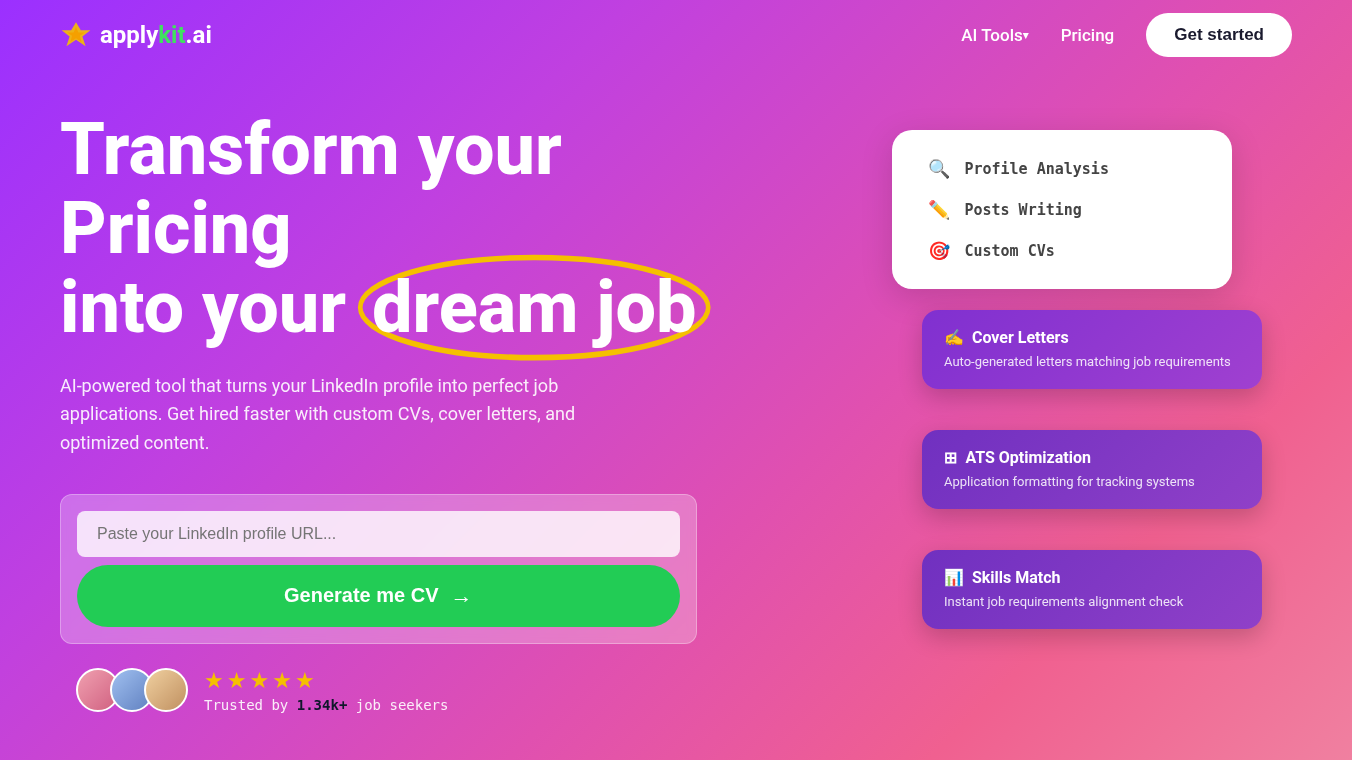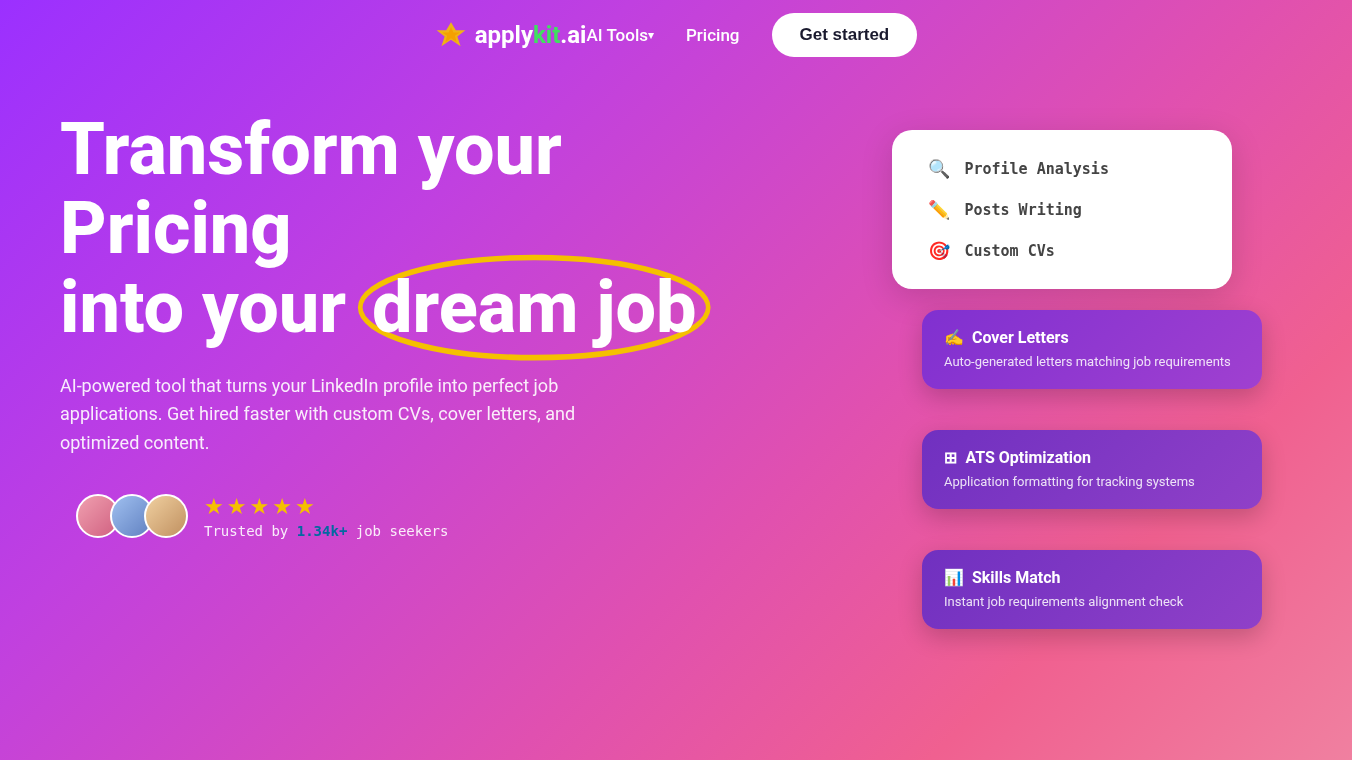--- a/index.html
+++ b/index.html
@@ -10,21 +10,21 @@
       height: 760px;
       overflow: hidden;
       background: linear-gradient(135deg, #9b30ff 0%, #c040e0 30%, #e050b0 60%, #f06090 80%, #f080a0 100%);
       position: relative;
     }
 
     
     nav {
       display: flex;
       align-items: center;
-      justify-content: center;
+      justify-content: space-between;
       padding: 6px 60px;
       height: 70px;
       position: relative;
       z-index: 10;
     }
 
     .logo {
       display: flex;
       align-items: center;
       gap: 8px;
@@ -355,38 +355,45 @@
           <span class="dream-job-text">dream job</span>
           <svg class="oval-svg" viewBox="0 0 310 80" xmlns="http://www.w3.org/2000/svg" preserveAspectRatio="none">
             <ellipse cx="155" cy="40" rx="148" ry="36" fill="none" stroke="#f5c000" stroke-width="4" stroke-linecap="round"></ellipse>
           </svg>
         </span>
       </span>
     </h1>
 
     <p class="hero-desc">AI-powered tool that turns your LinkedIn profile into perfect job applications. Get hired faster with custom CVs, cover letters, and optimized content.</p>
 
+    <div class="input-box">
+      <input type="text" class="url-input" placeholder="Paste your LinkedIn profile URL..." style="">
+      <button class="btn-generate">
+        <span>Generate me CV</span>
+        <span class="arrow">→</span>
+      </button>
+    </div>
 
     <div class="trust-section">
       <div class="avatars">
         <div class="avatar avatar-1"></div>
         <div class="avatar avatar-2"></div>
         <div class="avatar avatar-3"></div>
       </div>
       <div class="trust-text">
         <div class="stars">
           <span class="star">★</span>
           <span class="star">★</span>
           <span class="star">★</span>
           <span class="star">★</span>
           <span class="star">★</span>
         </div>
         <span class="trust-label">
           <span>Trusted by</span>
-          <span class="trust-count" style="color:#0369a1">1.34k+</span>
+          <span class="trust-count" style="color:#0f172a">1.34k+</span>
           <span>job seekers</span>
         </span>
       </div>
     </div>
   </div>
 
   <div class="hero-right">
 
     <div class="card-white">
       <div class="card-white-items">

